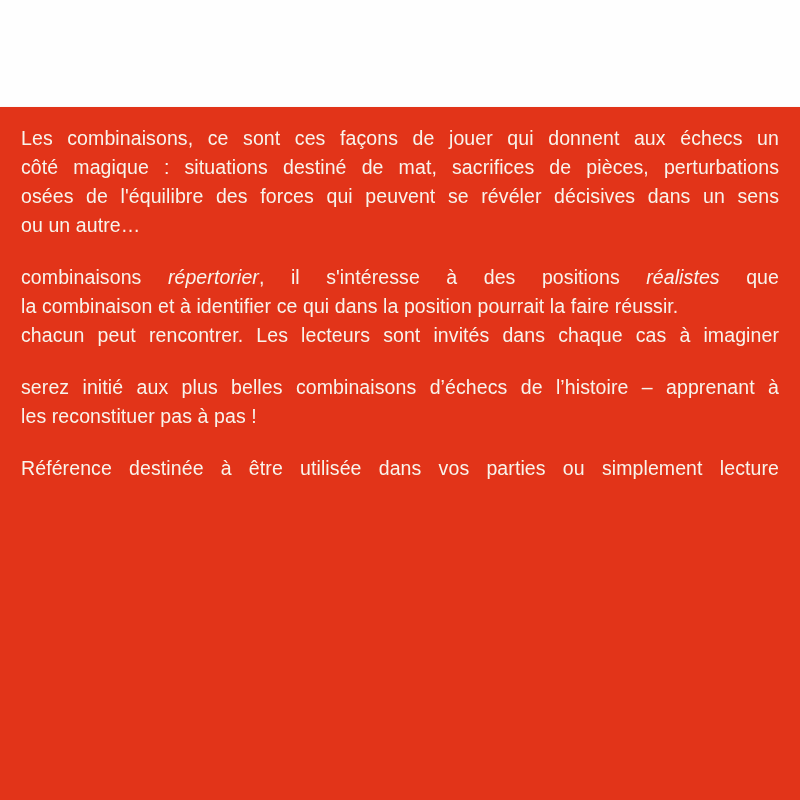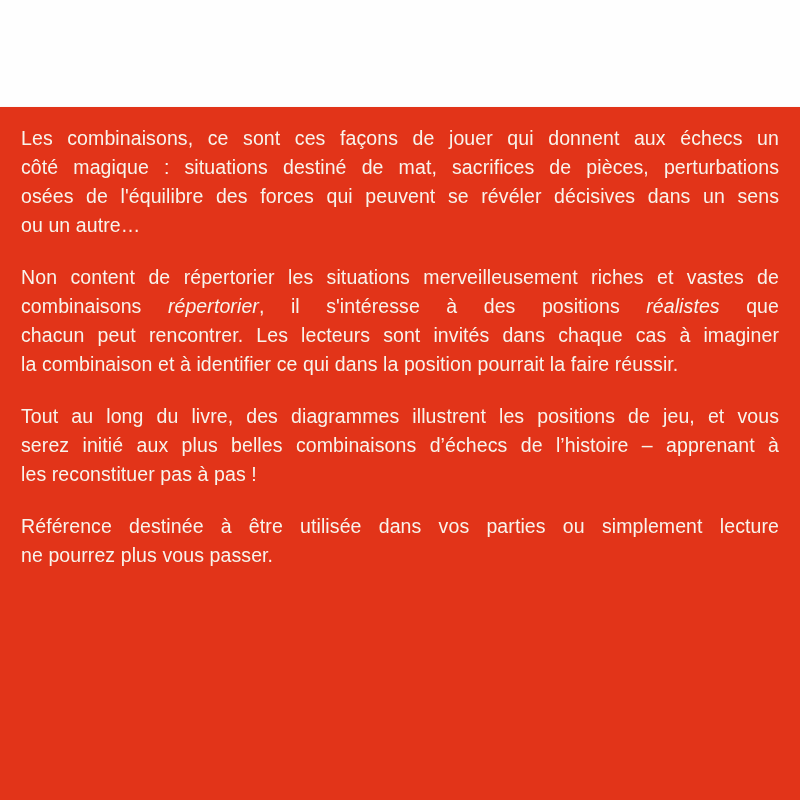--- a/index.html
+++ b/index.html
@@ -57,31 +57,28 @@
 
     <div class="para">
       <div class="line"><span>Les combinaisons, ce sont ces façons de jouer qui donnent aux échecs un</span></div>
       <div class="line"><span>côté magique : situations destiné de mat, sacrifices de pièces,  perturbations</span></div>
       <div class="line"><span>osées de l'équilibre des forces qui peuvent se révéler décisives dans un sens</span></div>
       <div class="line last"><span>ou un autre…</span></div>
     </div>
 
 
     <div class="para">
-      <div class="line"><span>Non content de répertorier les situations merveilleusement riches et vastes de</span></div>
       <div class="line"><span>combinaisons </span><span class="i">répertorier</span><span>, il s'intéresse à des positions </span><span class="i">réalistes</span><span> que</span></div>
+      <div class="line last"><span>la combinaison et à identifier ce qui dans la position pourrait la faire réussir.</span></div>
       <div class="line"><span>chacun peut rencontrer. Les lecteurs sont invités dans chaque cas à imaginer</span></div>
-      <div class="line last"><span>la combinaison et à identifier ce qui dans la position pourrait la faire réussir.</span></div>
     </div>
 
     <div class="para">
-      <div class="line"><span>Tout au long du livre, des diagrammes illustrent les positions de jeu, et vous</span></div>
       <div class="line"><span>serez initié aux plus belles combinaisons d’échecs de l’histoire – apprenant à</span></div>
       <div class="line last"><span>les reconstituer pas à pas !</span></div>
     </div>
 
     <div class="para">
       <div class="line"><span>Référence destinée à être utilisée dans vos parties ou simplement lecture</span></div>
-      <div class="line last"><span>ne pourrez plus vous passer.</span></div>
     </div>
 
   </div>
 </div>
 
 </body></html>

